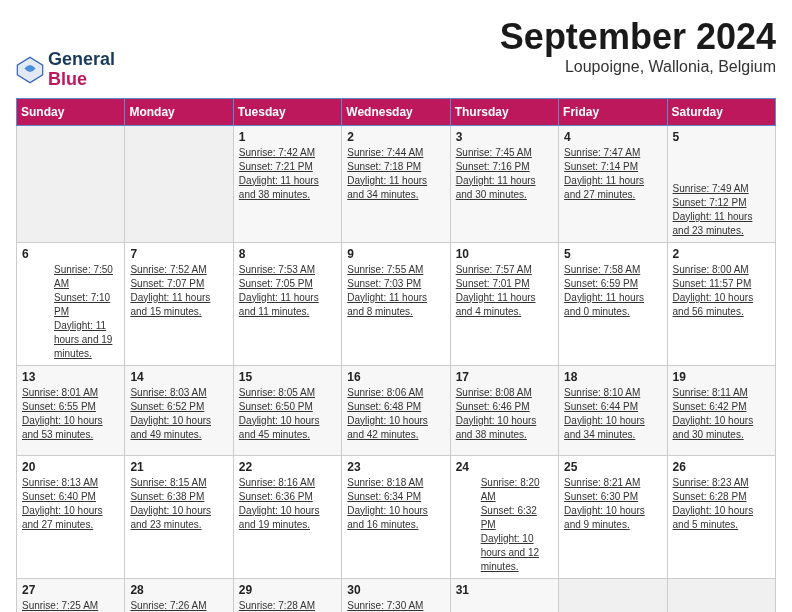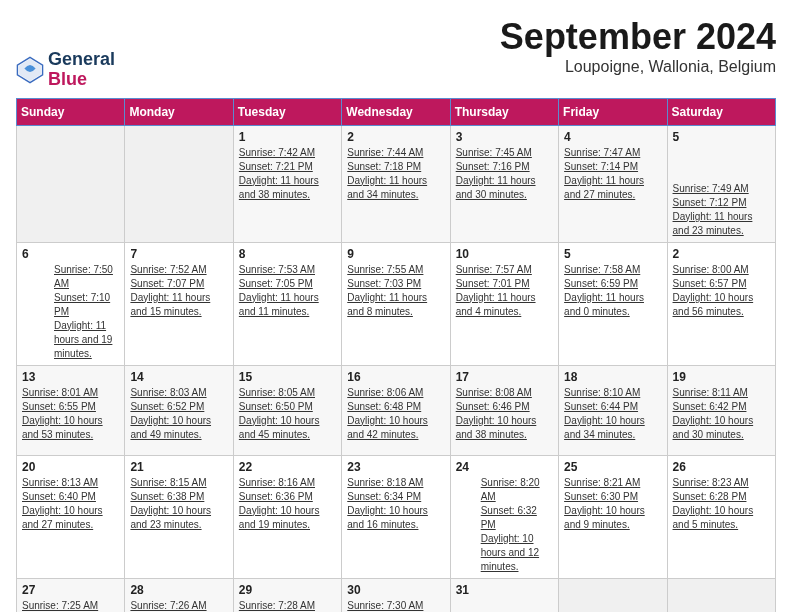--- a/index.html
+++ b/index.html
@@ -197,21 +197,21 @@
         </td>
         <td>
           <span class="day-num">5</span>
           <div class="day-info" style="white-space: pre-line;">Sunrise: 7:58 AM
 Sunset: 6:59 PM
 Daylight: 11 hours and 0 minutes.</div>
         </td>
         <td>
           <span class="day-num">2</span>
           <div class="day-info" style="white-space: pre-line;">Sunrise: 8:00 AM
-Sunset: 6:57 PM
+Sunset: 11:57 PM
 Daylight: 10 hours and 56 minutes.</div>
         </td>
       </tr>
       <tr>
         <td>
           <span class="day-num">13</span>
           <div class="day-info" style="white-space: pre-line;">Sunrise: 8:01 AM
 Sunset: 6:55 PM
 Daylight: 10 hours and 53 minutes.</div>
         </td>

